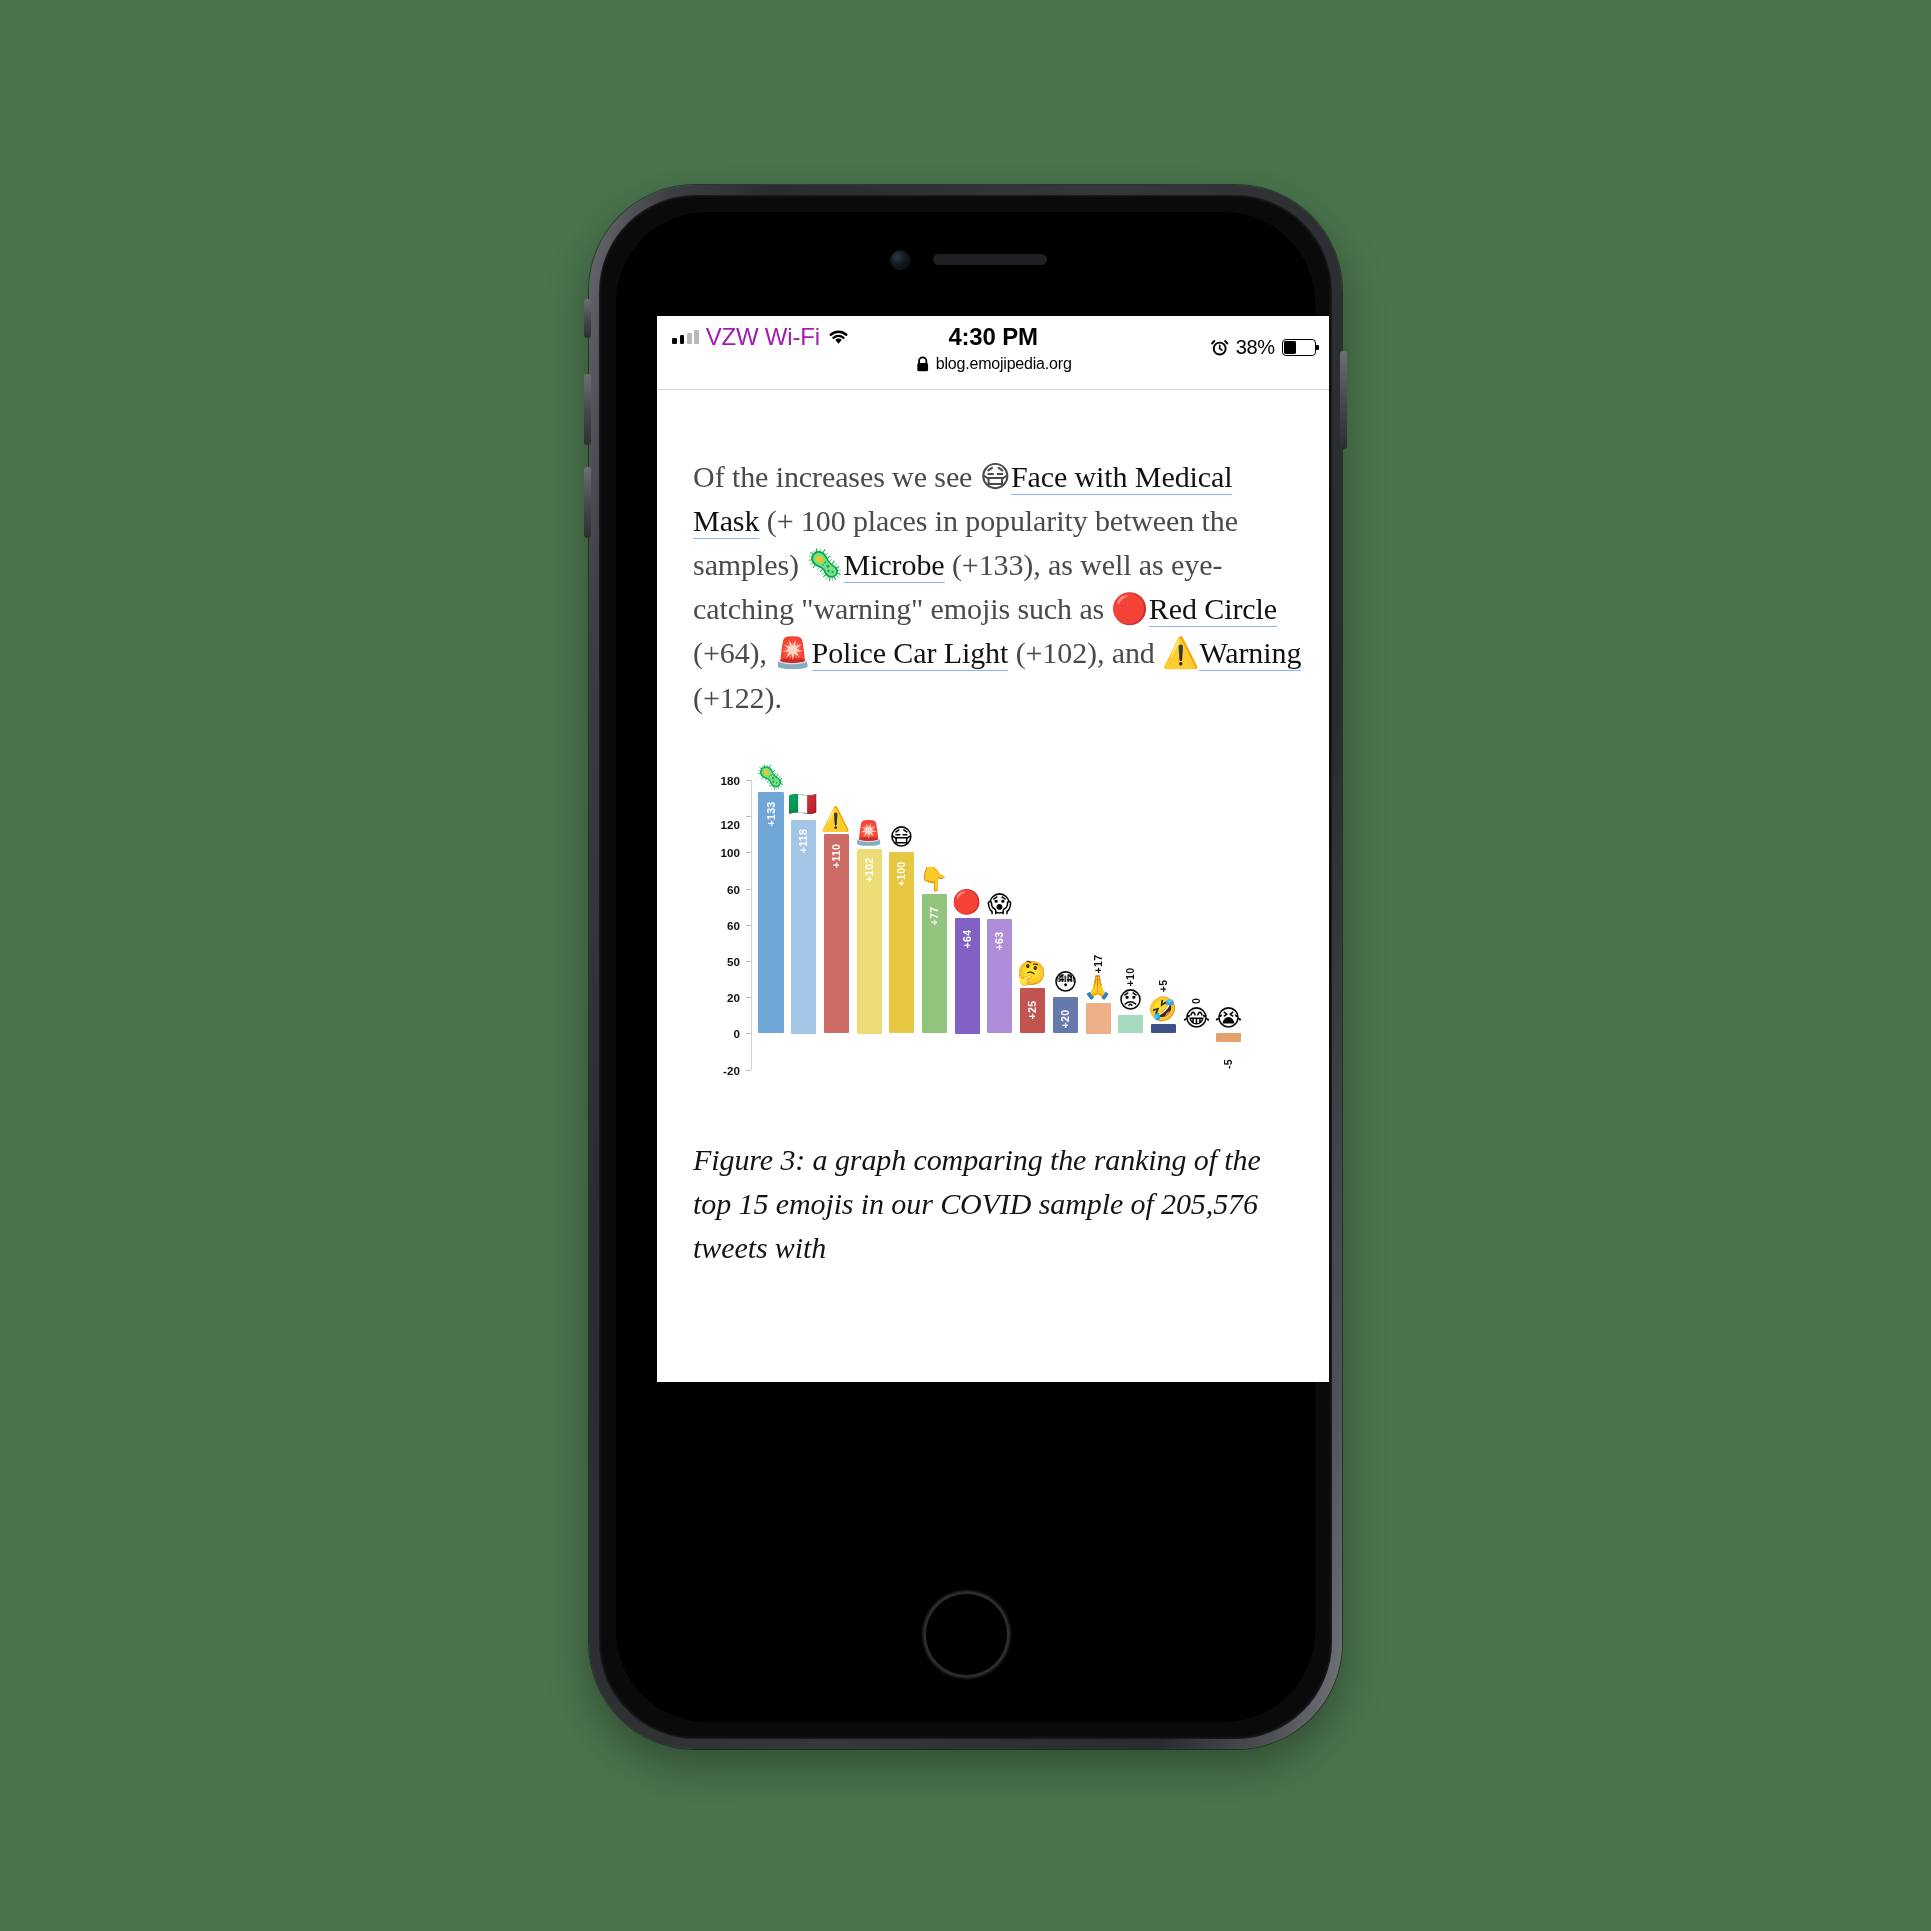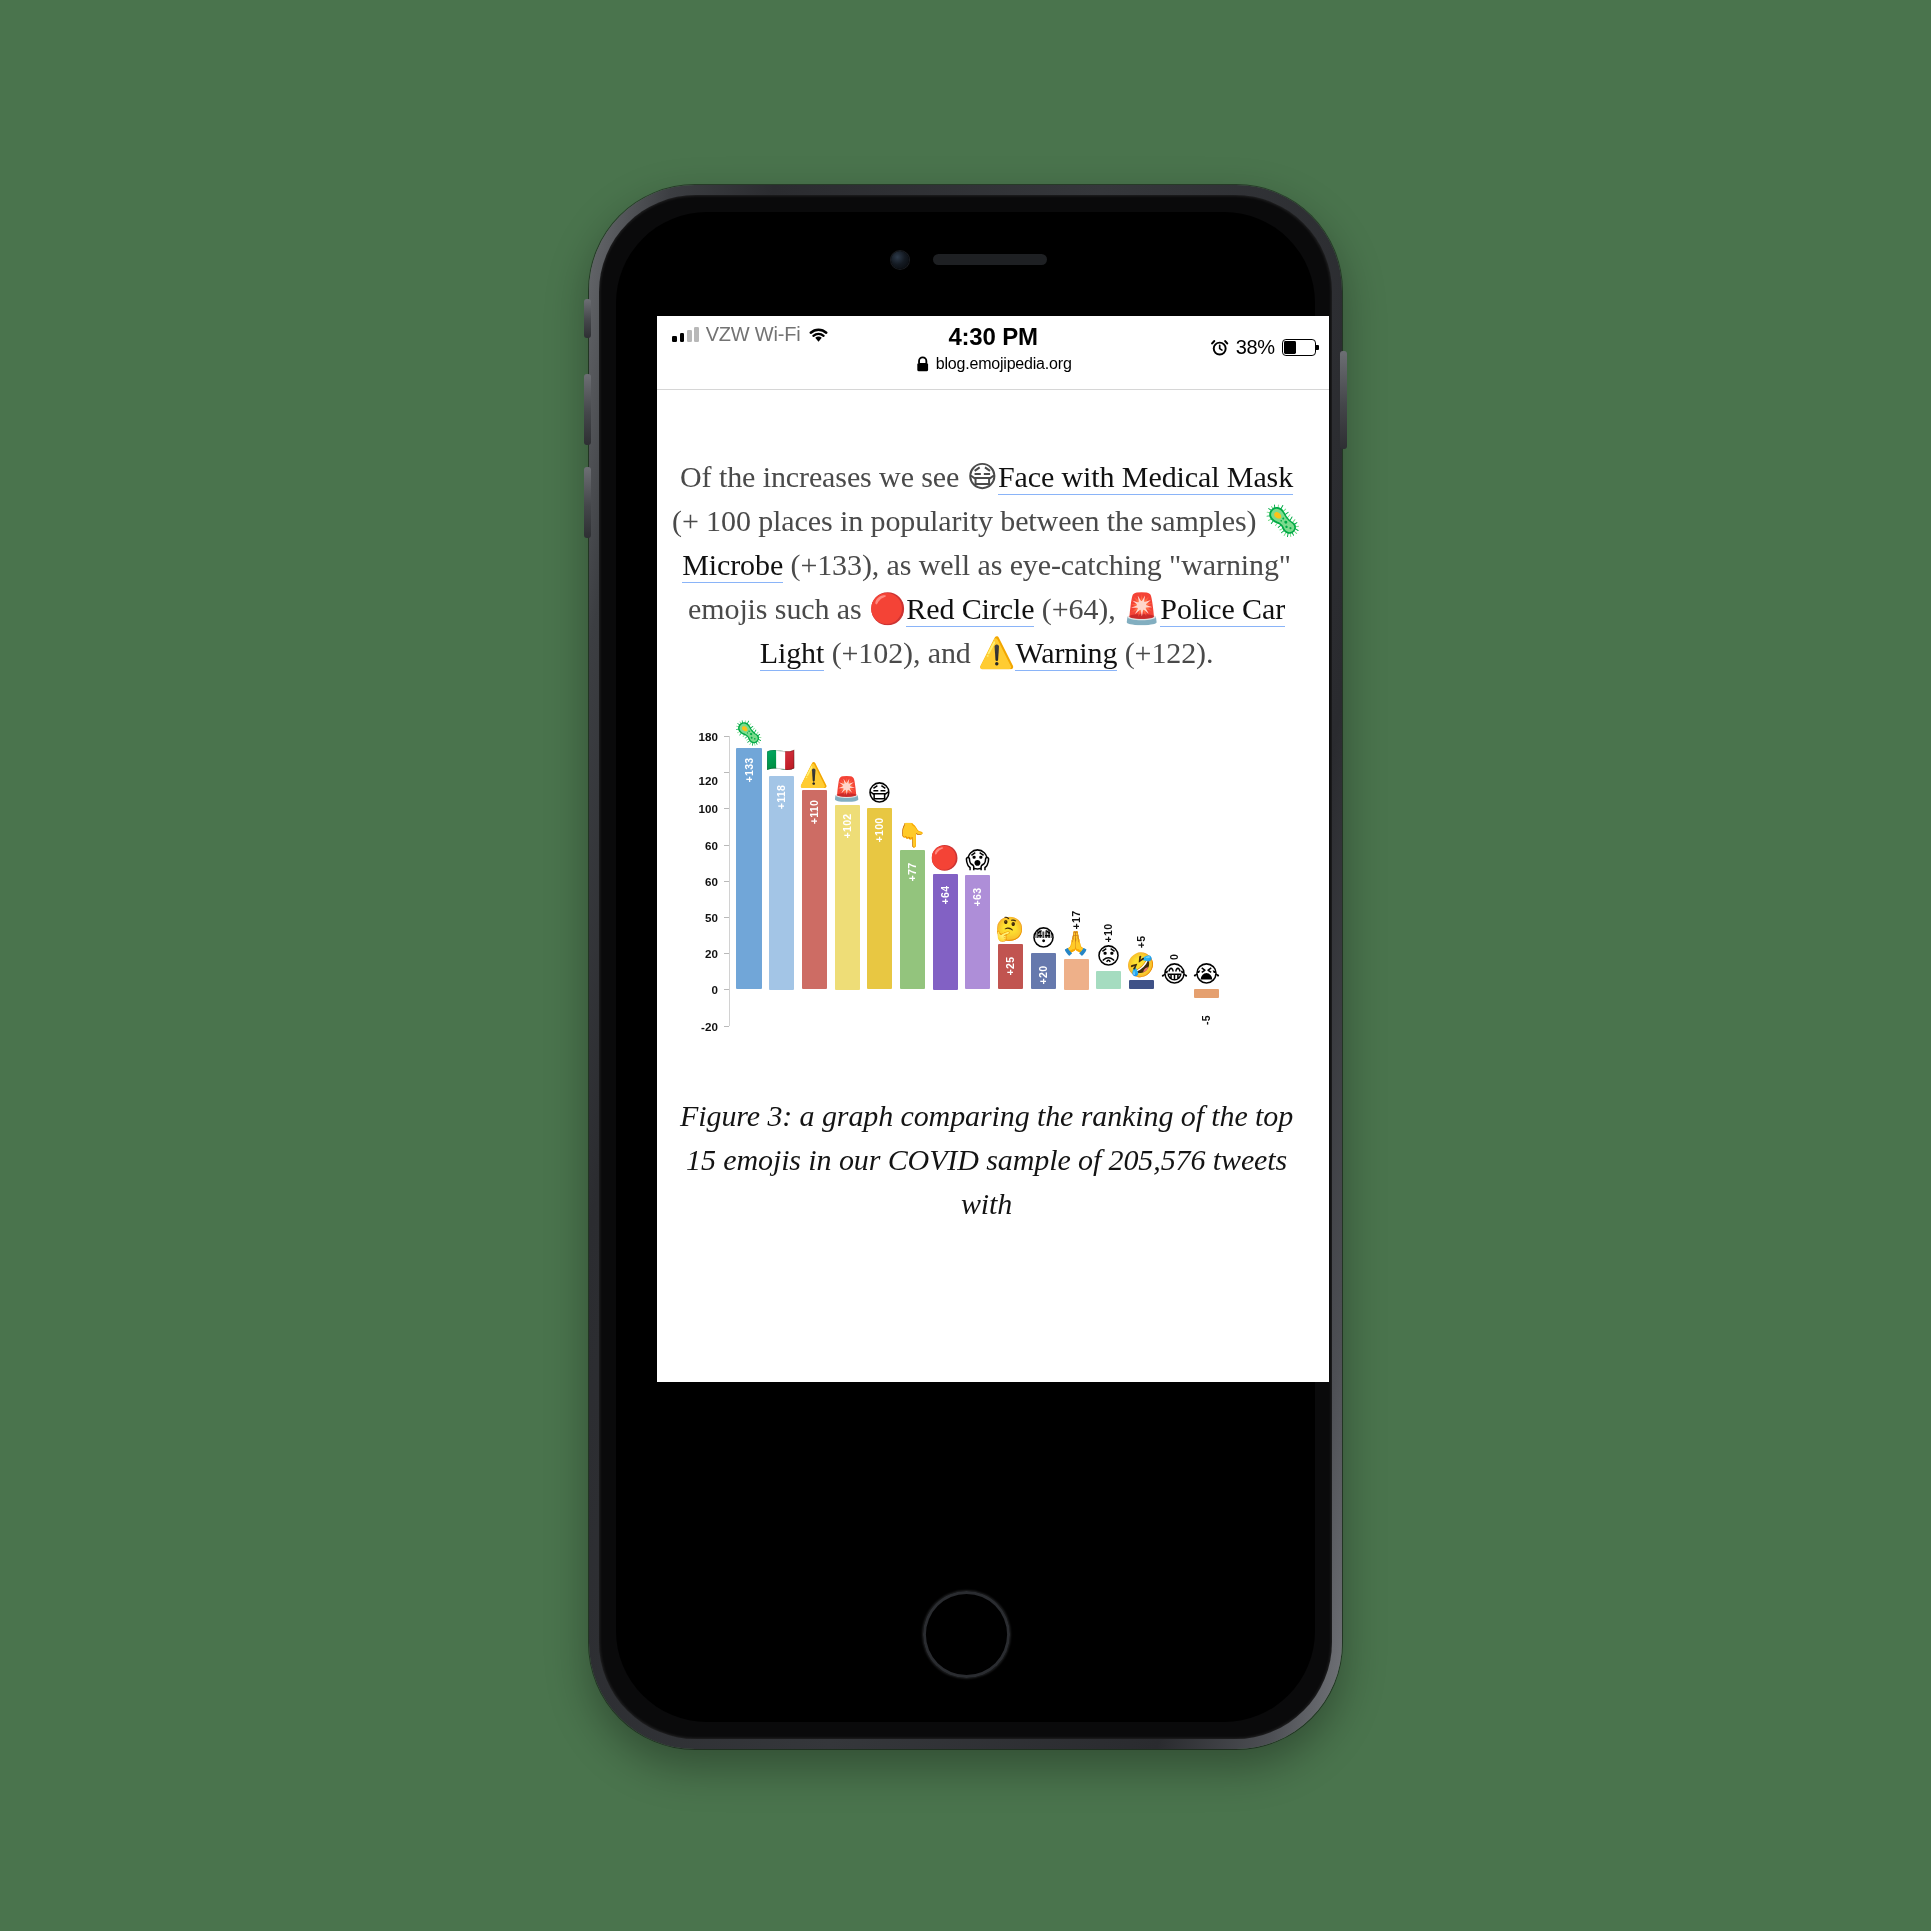--- a/index.html
+++ b/index.html
@@ -109,21 +109,21 @@
   #status-left {
     position: absolute;
     left: 15.4px; top: 6.8px;
     display: flex; align-items: center; gap: 6.8px;
   }
   #signal-bars { display: flex; align-items: flex-end; gap: 2.4px; height: 14.5px; }
   .sig-bar { width: 4.8px; border-radius: 1.2px; background: #000; }
   .sig-bar.dim { background: #b8b8b8; }
   .sig1 { height: 5.8px; }  .sig2 { height: 8.7px; }
   .sig3 { height: 11.6px; } .sig4 { height: 14.5px; }
-  #carrier-label { font-size: 20px; font-weight: 500; color: #737373; letter-spacing: -0.2px; }
+  #carrier-label { font-size: 24px; font-weight: 500; color: #a21caf; letter-spacing: -0.2px; }
   #wifi-icon { display: block; }
   #status-time {
     position: absolute; left: 0; right: 0; top: 6.8px;
     text-align: center;
     font-size: 24px; font-weight: 700; color: #000;
     letter-spacing: -0.2px;
   }
   #status-right {
     position: absolute; right: 13.5px; top: 20px;
     display: flex; align-items: center; gap: 6.8px;
@@ -151,25 +151,24 @@
     height: 34px;
     background: #fff;
     display: flex; align-items: flex-start; justify-content: center;
     gap: 5.8px;
     border-bottom: 1px solid #d6d6d6;
   }
   #url-text { font-size: 16px; color: #000; letter-spacing: -0.2px; }
 
   
   #page-content {
-    padding: 35px 27px 0 14px;
+    padding: 35px 27px 0 36px;
     background: #fff;
     height: calc(100% - 73px);
     box-sizing: border-box;
-    text-align: center;
   }
   #article-paragraph {
     font-family: "Liberation Serif", serif;
     font-size: 30px;
     line-height: 1.47;
     color: #4a4a4a;
     letter-spacing: -0.1px;
   }
   #article-paragraph .lnk {
     color: #111;

